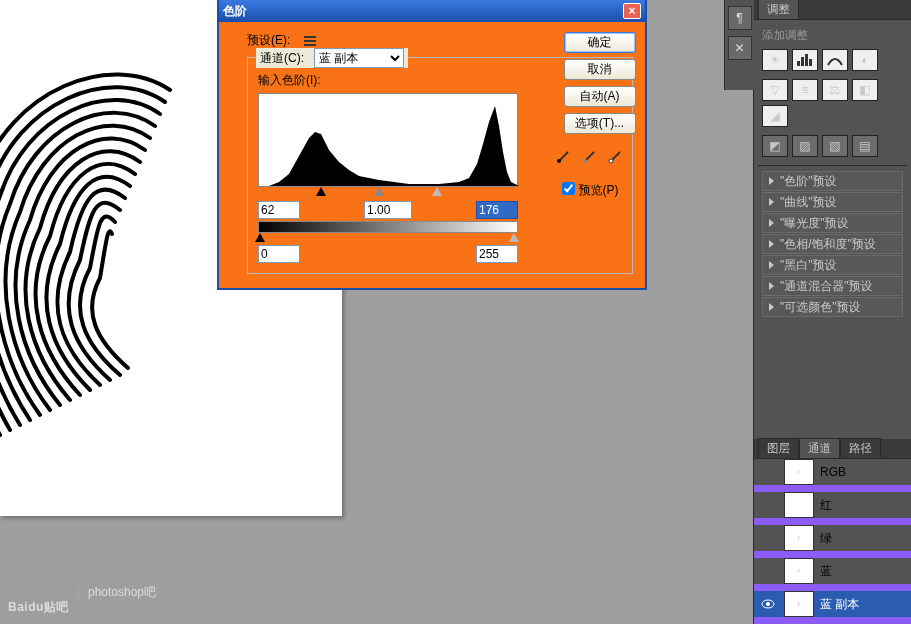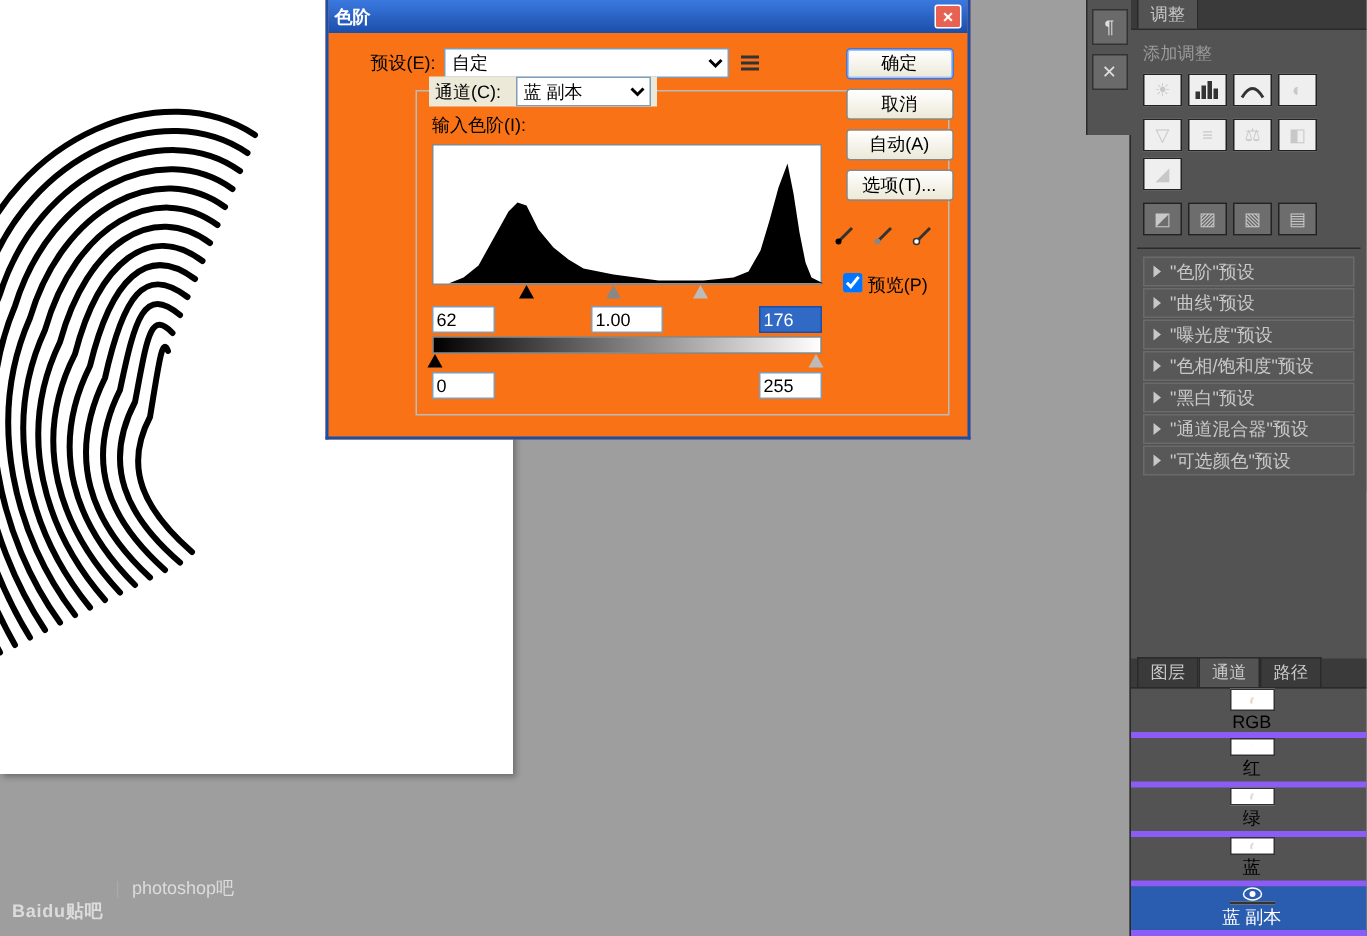--- a/index.html
+++ b/index.html
@@ -13,21 +13,21 @@
 
 .dialog { position: absolute; left: 217px; top: 0; width: 430px; background: #f97316; border: 2px solid #1b4eaa; border-top: none; }
 .dialog-title { background: linear-gradient(#3b79e0,#1b4eaa); color: #fff; height: 22px; display:flex; align-items:center; justify-content:space-between; padding: 0 4px; font-size: 13px; font-weight: bold;}
 .dialog-close { width:18px; height:16px; background:#e96150; border:1px solid #fff; color:#fff; text-align:center; line-height:14px; font-weight:bold; border-radius:2px; cursor:pointer;}
 .dialog-body { padding: 10px 12px 14px 28px; position: relative; }
 .row { display:flex; align-items:center; margin-bottom:8px; }
 .lbl { margin-right:6px; }
 select.combo { font-size:12px; height:20px; background:#fff; border:1px solid #7f9db9; }
 .combo-preset { width: 190px; }
 .combo-channel { width: 90px; }
-.fieldset { border:1px solid #bbb; padding:8px 10px 10px 10px; margin-top:4px; position: relative; margin-left: 30px;}
+.fieldset { border:1px solid #bbb; padding:8px 10px 10px 10px; margin-top:4px; position: relative;}
 .fieldset .legend-row { position:absolute; top:-10px; left:8px; background:#ece9d8; padding:0 4px; display:flex; align-items:center; gap:4px;}
 .section-lbl { margin: 6px 0 2px 0; }
 .hist-box { width: 260px; height: 94px; background:#fff; border:1px solid #888; position:relative; margin-top:4px;}
 .hist-svg { position:absolute; left:0; bottom:0; }
 .slider-track { width:260px; height:10px; position:relative; margin-bottom:4px;}
 .tri { position:absolute; width:0; height:0; border-left:5px solid transparent; border-right:5px solid transparent; top:0; cursor:pointer;}
 .tri-black { border-bottom:9px solid #000; }
 .tri-gray { border-bottom:9px solid #888; }
 .tri-white { border-bottom:9px solid #bbb; }
 .inputs3 { display:flex; width:260px; justify-content:space-between; margin-top:2px;}
@@ -61,21 +61,21 @@
 .icon-grid { display:flex; flex-wrap:wrap; gap:4px; padding:0 4px 8px 4px;}
 .ic { width:26px; height:22px; background:#efefef; border:1px solid #222; display:flex; align-items:center; justify-content:center; cursor:pointer; }
 .ic2 { width:26px; height:22px; background:#6d6d6d; border:1px solid #222; display:flex; align-items:center; justify-content:center; cursor:pointer;}
 
 .preset-list { border-top:1px solid #2a2a2a; padding:4px 0;}
 .preset-item { display:flex; align-items:center; height:20px; padding:0 6px; border:1px solid #6a6a6a; margin:1px 4px; background:#585858; cursor:pointer;}
 .preset-item .tri-small { width:0;height:0;border-top:4px solid transparent;border-bottom:4px solid transparent;border-left:5px solid #c8c8c8; margin-right:6px;}
 
 
 .chan-panel { position:absolute; left:0; right:0; bottom:0; background:#535353;}
-.chan-item { display:flex; align-items:center; height:33px; border-bottom:4px solid #8b5cf6; padding-left:4px; cursor:pointer;flex-direction:column;}
+.chan-item { display:flex; align-items:center; height:33px; border-bottom:7px solid #8b5cf6; padding-left:4px; cursor:pointer;}
 .chan-item.selected { background:#2a5db0; color:#fff;}
 .eye-col { width:20px; display:flex; justify-content:center;}
 .thumb { width:30px; height:26px; background:#fff; border:1px solid #333; margin:0 6px; display:flex; align-items:center; justify-content:center; overflow:hidden;}
 .mini-fp { transform: scale(0.11); transform-origin: center; }
 
 
 .watermark { position:absolute; left:8px; bottom:8px; color:#dcdcdc; font-size:13px; display:flex; align-items:center; gap:8px;}
 .watermark b { font-weight:bold; letter-spacing:0.5px;margin-top:31px;}
 .wm-sep { color:#aaa;}
 </style>
@@ -107,23 +107,20 @@
 </div>
 
 <div class="dialog">
   <div class="dialog-title">
     <span>色阶</span>
     <div class="dialog-close">×</div>
   </div>
   <div class="dialog-body">
     <div class="row">
       <span class="lbl">预设(E):</span>
-      <select class="combo combo-preset">
-        <option>自定</option>
-      </select>
       <span class="preset-gear">
         <svg width="14" height="14" viewBox="0 0 14 14">
             <rect x="1" y="2" width="12" height="2" fill="#333"></rect>
             <rect x="1" y="6" width="12" height="2" fill="#333"></rect>
             <rect x="1" y="10" width="12" height="2" fill="#333"></rect>
           </svg>
       </span>
     </div>
 
     <div class="fieldset">

